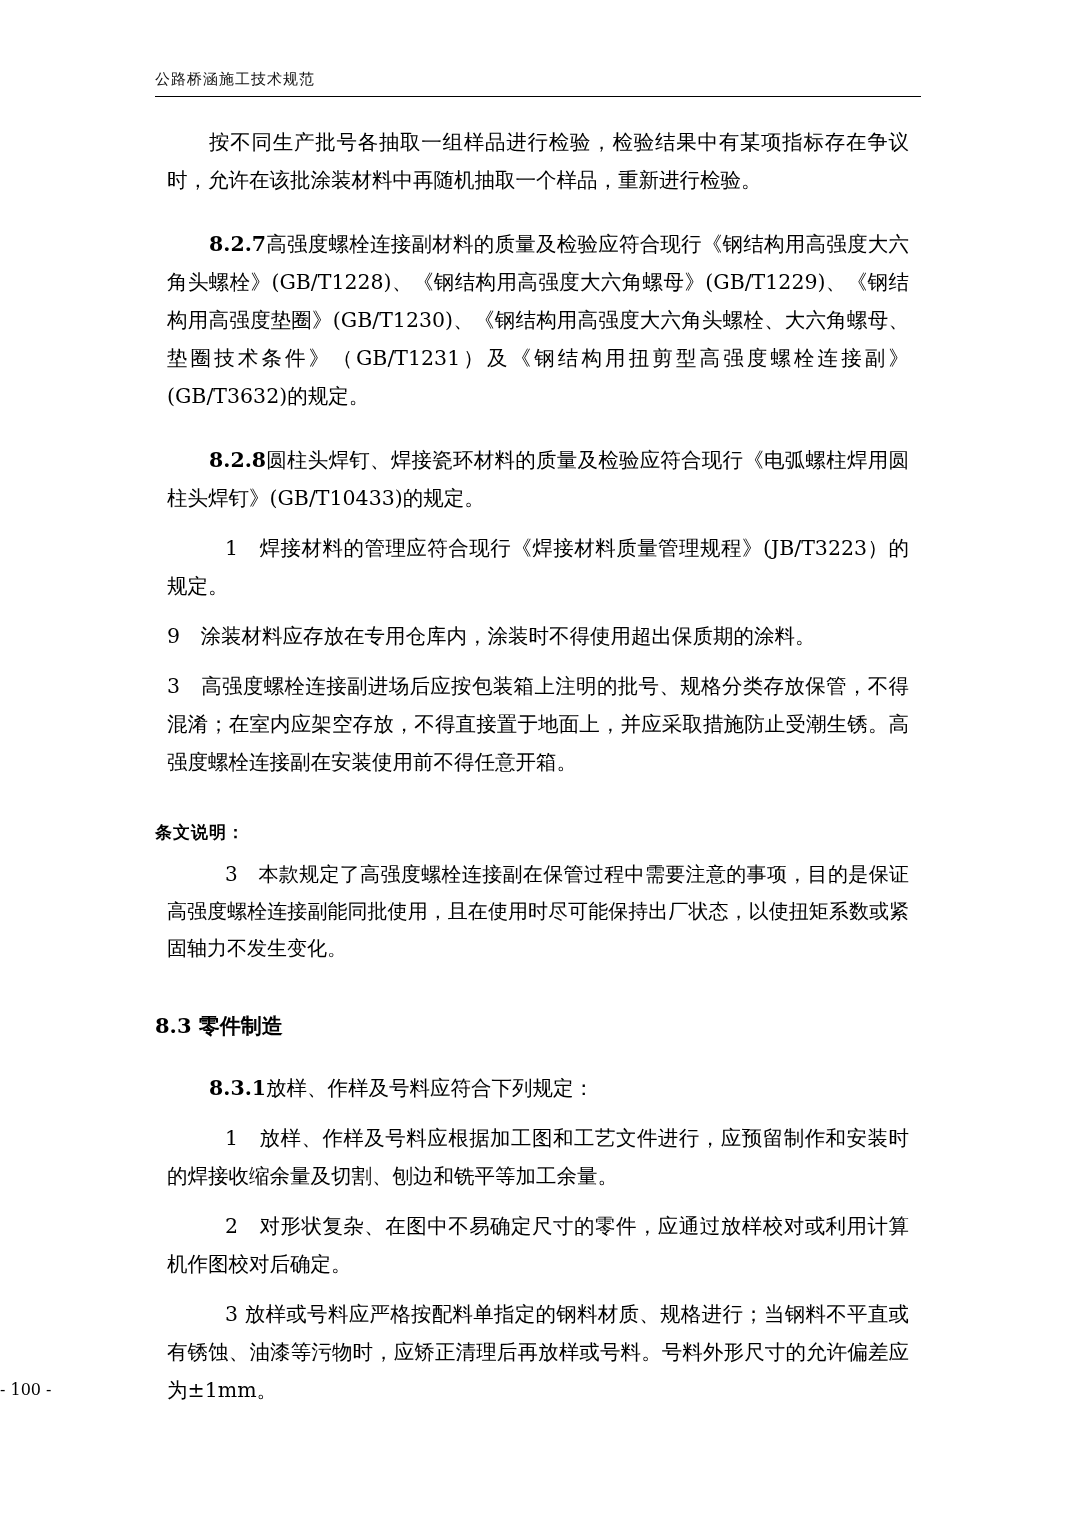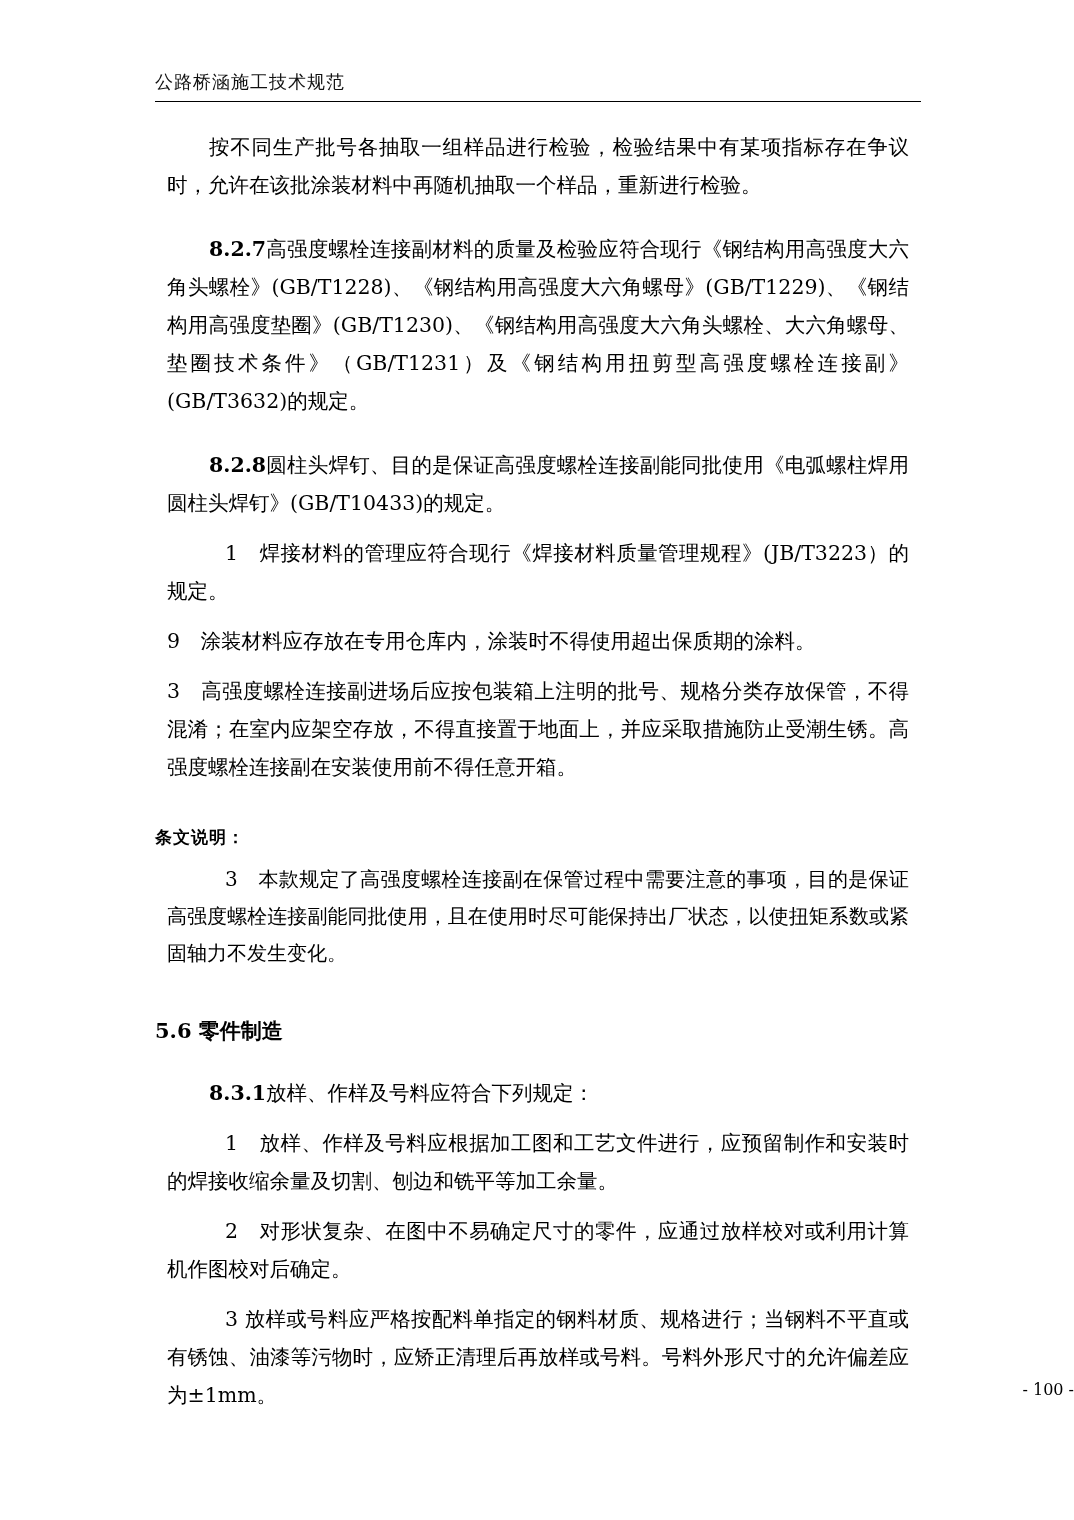--- a/index.html
+++ b/index.html
@@ -18,21 +18,21 @@
     color: #000000;
   }
   .content {
     position: absolute;
     left: 155px;
     top: 70px;
     width: 766px;
   }
   .header {
     font-family: "DejaVu Serif", "Liberation Serif", serif;
-    font-size: 18px;
+    font-size: 15px;
     letter-spacing: 1px;
     padding-bottom: 7px;
     border-bottom: 1.5px solid #000;
     color: #111;
   }
   .body-block {
     margin-top: 26px;
   }
   p {
     margin: 12px;
@@ -74,53 +74,53 @@
     line-height: 37px;
   }
   .note-body {
     margin-top: 4px;
   }
   .pagenum {
     position: absolute;
     left: 0;
     right: 0;
     top: 1380px;
-    text-align: right;
+    text-align: left;
     font-size: 16px;
     font-family: "DejaVu Serif", "Liberation Serif", serif;
   }
 </style>
 </head>
 <body>
 
 <div class="page">
 
   <div class="content">
 
     <div class="header">公路桥涵施工技术规范</div>
 
     <div class="body-block">
 
       <p class="indent2">按不同生产批号各抽取一组样品进行检验，检验结果中有某项指标存在争议时，允许在该批涂装材料中再随机抽取一个样品，重新进行检验。</p>
 
       <p class="para indent2"><span class="bold">8.2.7</span><span>高强度螺栓连接副材料的质量及检验应符合现行《钢结构用高强度大六角头螺栓》(GB/T1228)、《钢结构用高强度大六角螺母》(GB/T1229)、《钢结构用高强度垫圈》(GB/T1230)、《钢结构用高强度大六角头螺栓、大六角螺母、垫圈技术条件》（GB/T1231）及《钢结构用扭剪型高强度螺栓连接副》(GB/T3632)的规定。</span></p>
 
-      <p class="para indent2"><span class="bold">8.2.8</span><span>圆柱头焊钉、目的是保证高强度螺栓连接副能同批使用《电弧螺柱焊用圆柱头焊钉》(GB/T10433)的规定。</span></p>
+      <p class="para indent2"><span class="bold">8.2.8</span><span>圆柱头焊钉、焊接瓷环材料的质量及检验应符合现行《电弧螺柱焊用圆柱头焊钉》(GB/T10433)的规定。</span></p>
 
 
       <p class="tight indent-num">1　焊接材料的管理应符合现行《焊接材料质量管理规程》(JB/T3223）的规定。</p>
       <p class="tight">9　涂装材料应存放在专用仓库内，涂装时不得使用超出保质期的涂料。</p>
       <p class="tight">3　高强度螺栓连接副进场后应按包装箱上注明的批号、规格分类存放保管，不得混淆；在室内应架空存放，不得直接置于地面上，并应采取措施防止受潮生锈。高强度螺栓连接副在安装使用前不得任意开箱。</p>
 
       <div class="note-title">条文说明：</div>
       <div class="note-body">
         <p class="indent-num">3　本款规定了高强度螺栓连接副在保管过程中需要注意的事项，目的是保证高强度螺栓连接副能同批使用，且在使用时尽可能保持出厂状态，以使扭矩系数或紧固轴力不发生变化。</p>
       </div>
 
-      <div class="sec-title">5.6 零件制造</div>
+      <div class="sec-title">8.3 零件制造</div>
 
       <p class="para indent2"><span class="bold">8.3.1</span><span>放样、作样及号料应符合下列规定：</span></p>
 
       <p class="tight indent-num">1　放样、作样及号料应根据加工图和工艺文件进行，应预留制作和安装时的焊接收缩余量及切割、刨边和铣平等加工余量。</p>
       <p class="tight indent-num">2　对形状复杂、在图中不易确定尺寸的零件，应通过放样校对或利用计算机作图校对后确定。</p>
       <p class="tight indent-num">3 放样或号料应严格按配料单指定的钢料材质、规格进行；当钢料不平直或有锈蚀、油漆等污物时，应矫正清理后再放样或号料。号料外形尺寸的允许偏差应为±1mm。</p>
 
     </div>
   </div>
 

